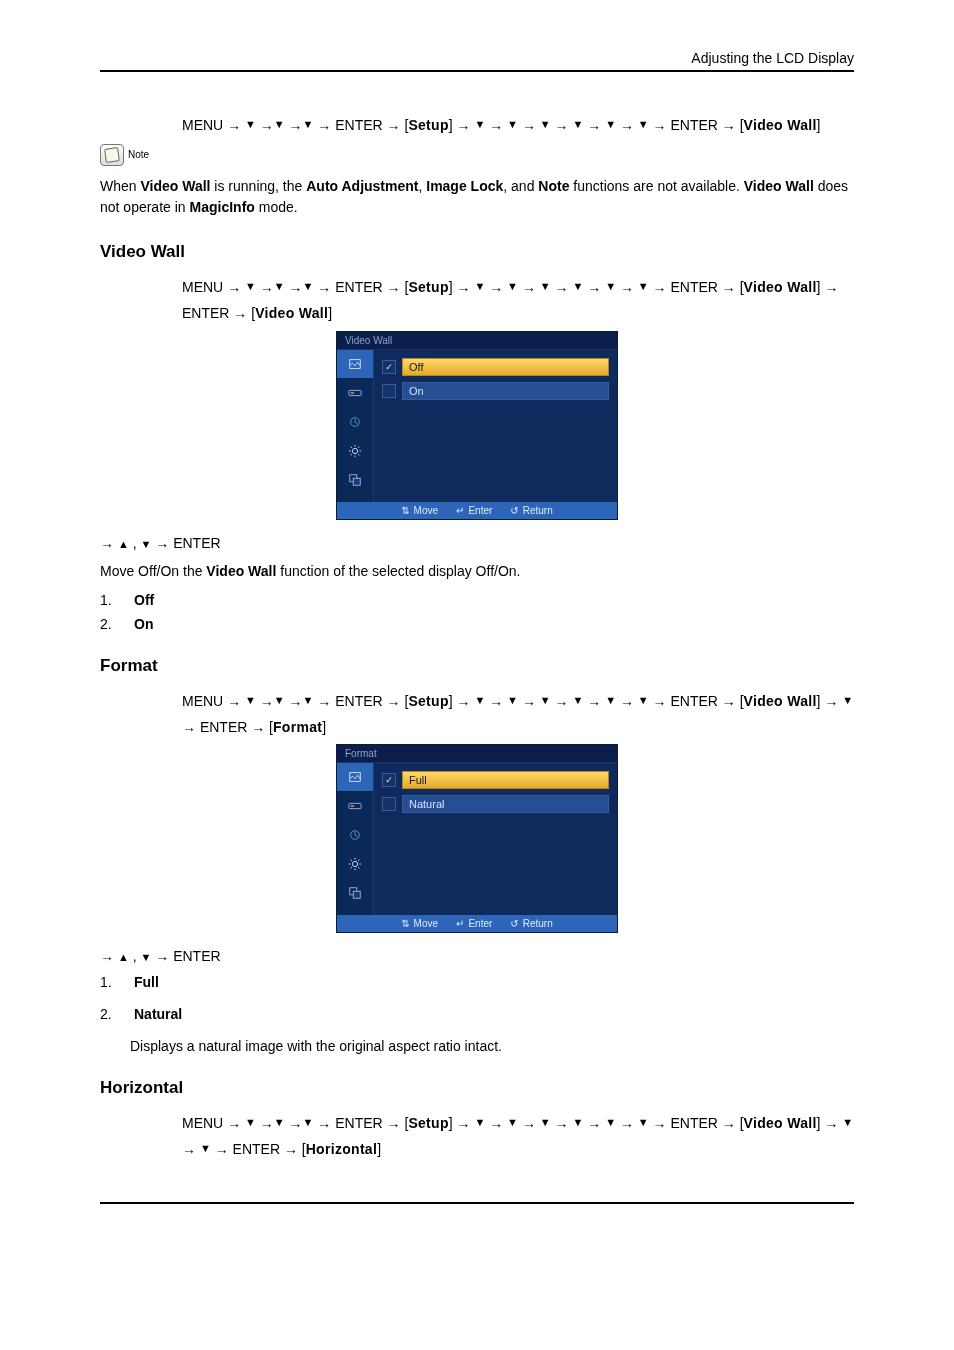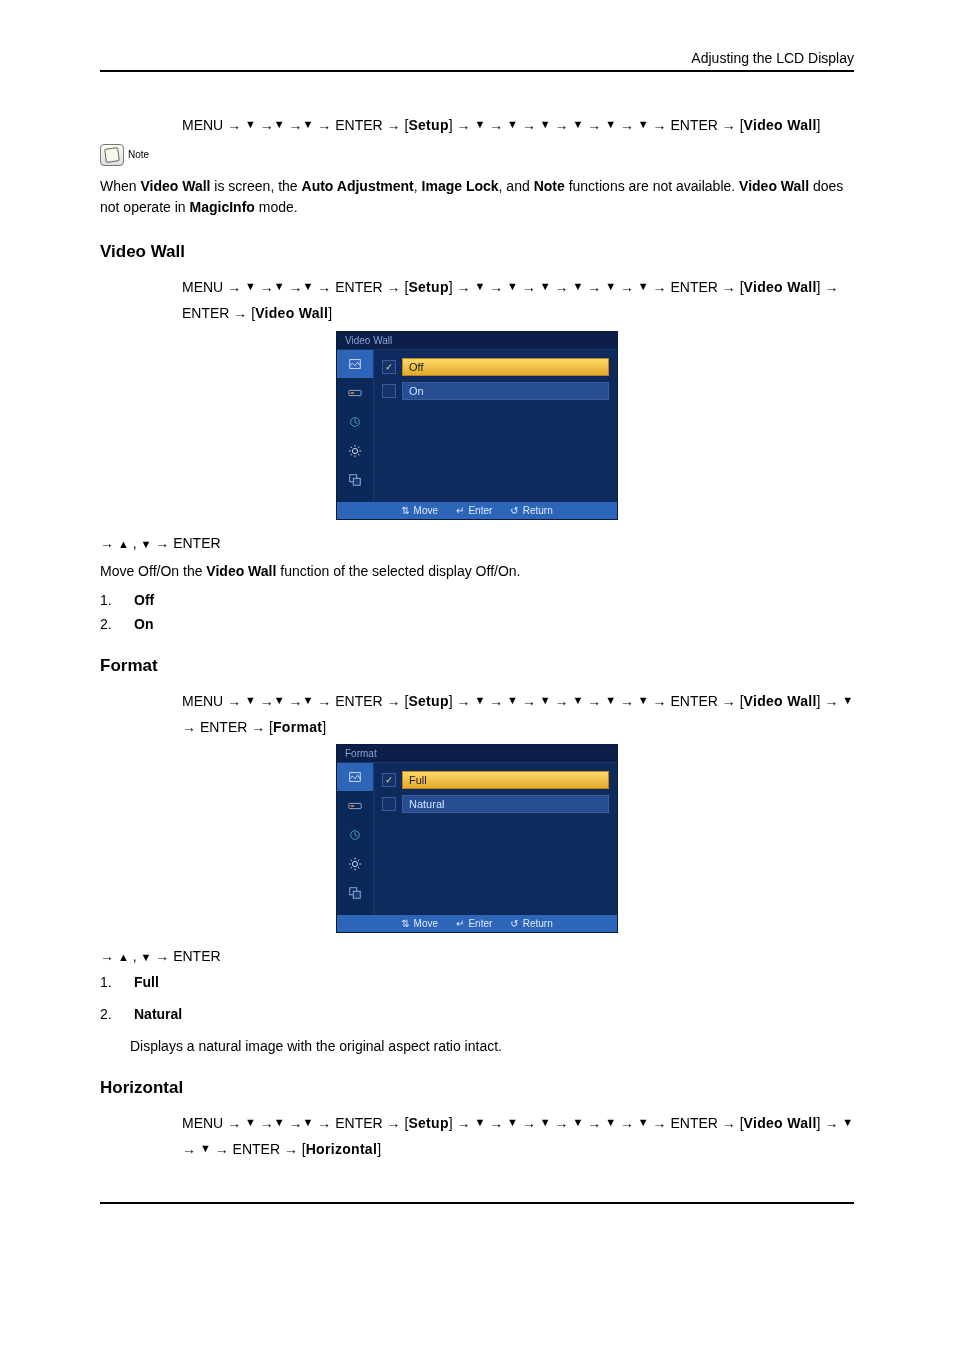--- a/index.html
+++ b/index.html
@@ -189,21 +189,21 @@
     <span>ENTER</span>
     <span> → [</span><b class="bracket">Video Wall</b><span>]</span>
   </div>
 
   <div class="indent note-row">
     <span class="note-icon"></span>
     <span class="note-label">Note</span>
   </div>
 
   <div class="indent body-text">
-    <span>When </span><b>Video Wall</b><span> is screen, the </span><b>Auto Adjustment</b><span>, </span><b>Image Lock</b><span>, and </span><b>Note</b><span> functions are not available. </span><b>Video Wall</b><span> does not operate in </span><b>MagicInfo</b><span> mode.</span>
+    <span>When </span><b>Video Wall</b><span> is running, the </span><b>Auto Adjustment</b><span>, </span><b>Image Lock</b><span>, and </span><b>Note</b><span> functions are not available. </span><b>Video Wall</b><span> does not operate in </span><b>MagicInfo</b><span> mode.</span>
   </div>
 
   <div class="section-heading">Video Wall</div>
 
   <div class="indent nav-path">
     <span>MENU</span>
     <span> → </span><span class="tri-down">▼</span>
     <span> →</span><span class="tri-down">▼</span>
     <span> →</span><span class="tri-down">▼</span>
     <span> → </span><span>ENTER</span>

